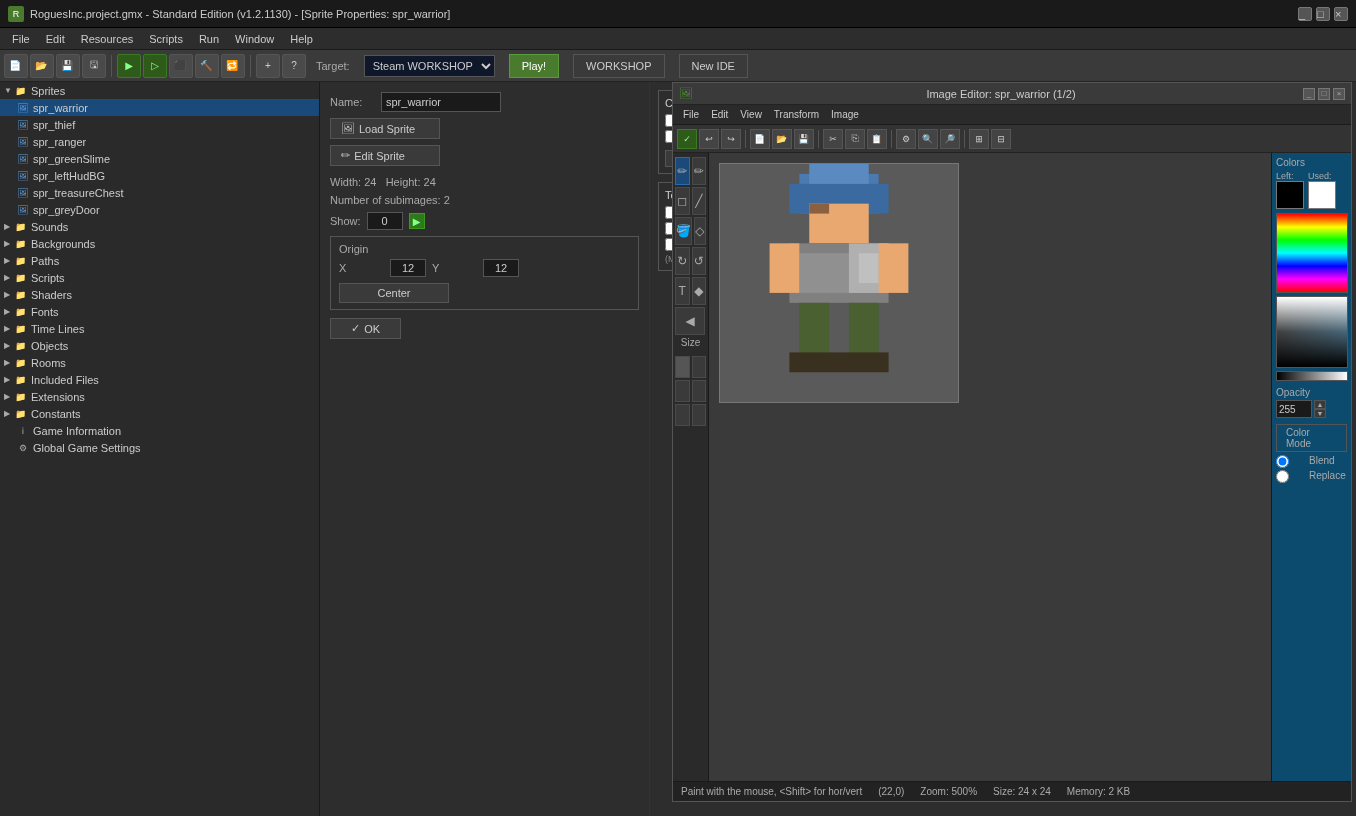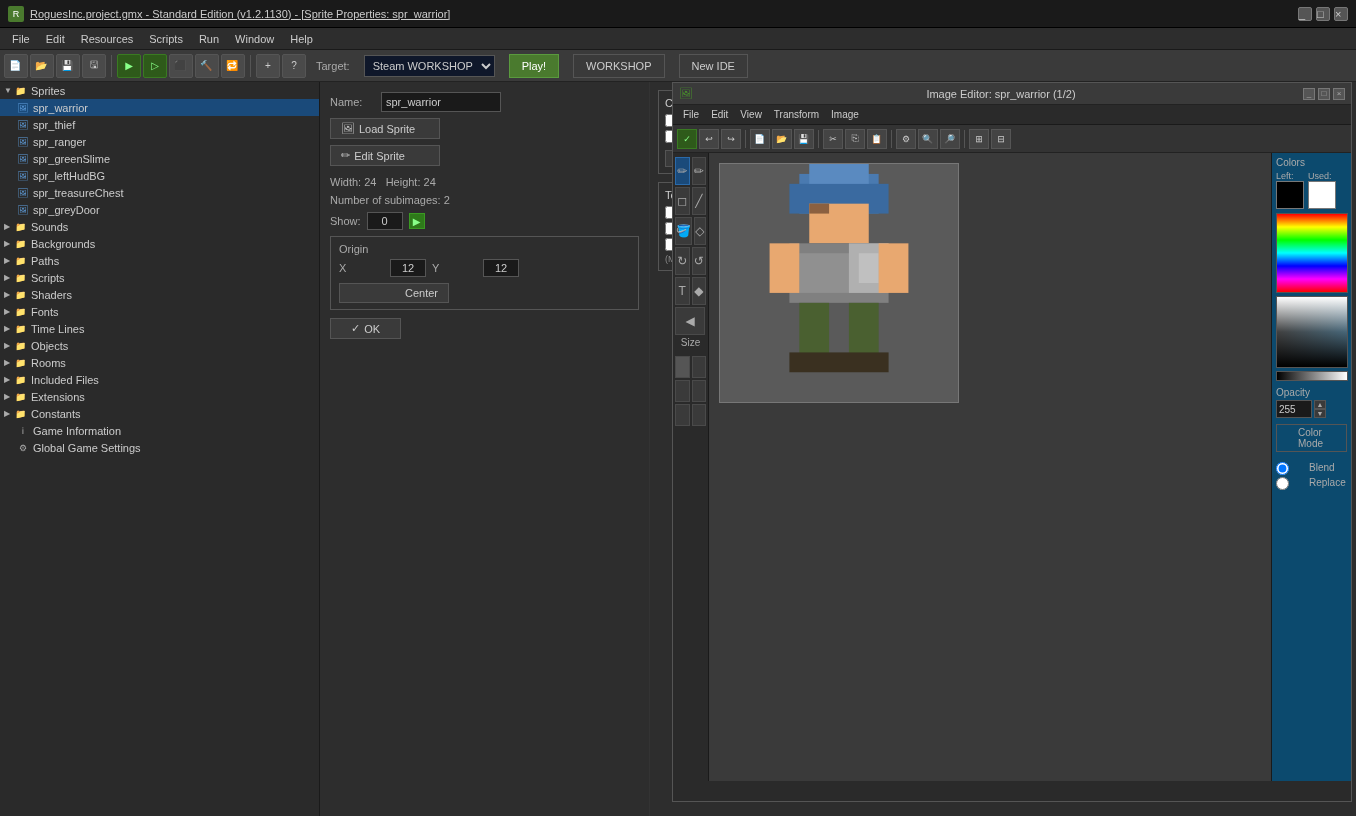--- a/index.html
+++ b/index.html
@@ -27,21 +27,20 @@
       background: #4a7a2e;
       border-radius: 2px;
       margin-right: 6px;
       font-size: 9px;
       display: flex; align-items: center; justify-content: center;
       color: white;
     }
     #title-text {
       color: #ccc;
       font-size: 11px;
-      text-decoration: underline;
     }
     .title-bar-buttons {
       margin-left: auto;
       display: flex; gap: 4px;
     }
     .title-btn {
       width: 14px; height: 14px;
       background: #555;
       border: 1px solid #777;
       border-radius: 2px;
@@ -432,21 +431,21 @@
     }
     .spin-btn {
       width: 12px; height: 9px;
       background: #3a3a3a;
       border: 1px solid #555;
       font-size: 7px;
       display: flex; align-items: center; justify-content: center;
       cursor: pointer; color: #aaa;
     }
     .color-mode-section { margin-top: 6px; }
-    .color-mode-label { font-size: 10px; color: #aaa; margin-bottom: 10px; border: 1px solid #555; padding: 2px 21px; }
+    .color-mode-label { font-size: 10px; color: #aaa; margin-bottom: 3px; border: 1px solid #555; padding: 2px 9px; }
     .radio-row { display: flex; align-items: flex-start; gap: 20px; font-size: 10px; color: #aaa; margin-bottom: 2px; }
 
     
     .size-grid {
       margin-top: 4px;
     }
     .size-row { display: flex; gap: 2px; margin-bottom: 2px; }
     .size-btn {
       width: 22px; height: 22px;
       background: #3a3a3a;
@@ -720,21 +719,21 @@
         </div>
 
         <div class="group-box">
           <div class="group-title">Origin</div>
           <div class="prop-row">
             <span class="prop-label">X</span>
             <input class="num-input" value="12" style="">
             <span class="prop-label">Y</span>
             <input class="num-input" value="12" style="">
           </div>
-          <button class="action-btn" style="justify-content:flex-end;">
+          <button class="action-btn" style="justify-content:center;">
             <span>Center</span>
           </button>
         </div>
 
         <div style="text-align:center; margin-top:8px;">
           <button class="ok-btn">
             <span>✓</span>
             <span>OK</span>
           </button>
         </div>
@@ -946,14 +945,21 @@
         </div>
         <div class="radio-row">
           <input type="radio" name="colormode" style="">
           <span>Replace</span>
         </div>
       </div>
     </div>
 
   </div>
 
+  <div id="ie-statusbar">
+    <span>Paint with the mouse, &lt;Shift&gt; for hor/vert</span>
+    <span>(22,0)</span>
+    <span>Zoom: 500%</span>
+    <span>Size: 24 x 24</span>
+    <span>Memory: 2 KB</span>
+  </div>
 
 </div>
 
 </body></html>

